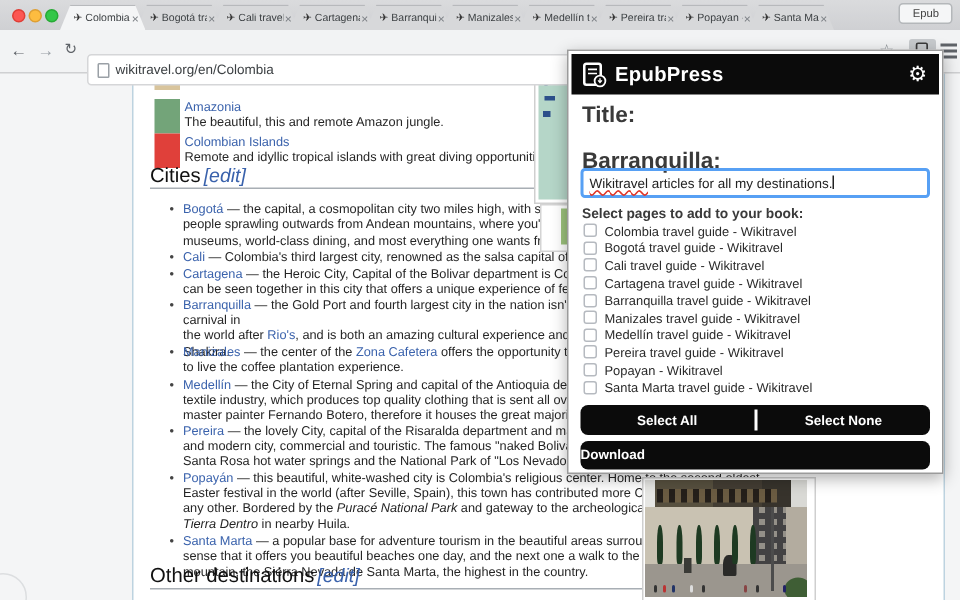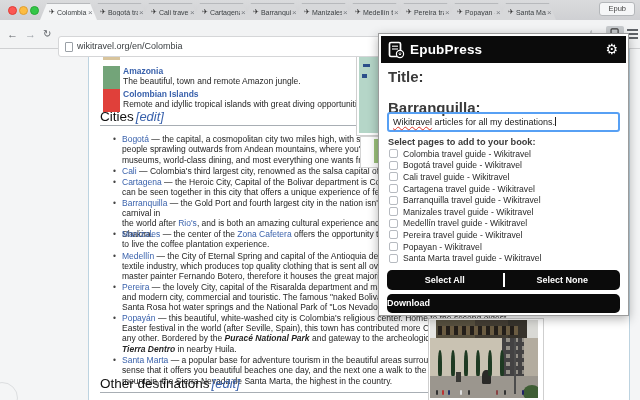--- a/index.html
+++ b/index.html
@@ -41,22 +41,22 @@
   #menu-ico{position:absolute;right:2px;top:9px;width:11px;}
   #menu-ico div{height:2px;background:#5f6368;margin-bottom:2px;}
   
   #page{position:absolute;left:0;top:48px;width:640px;height:352px;background:#f4f5f6;z-index:1;}
   #content{position:absolute;left:88px;top:0;width:540px;height:352px;background:#fff;
     border-left:1px solid #bdd3e0;border-right:1px solid #bdd3e0;}
   #watermark{position:absolute;left:-14px;top:334px;width:30px;height:30px;border-radius:50%;
     border:1px solid #dcdee0;}
   .swatch{position:absolute;left:103px;width:17px;}
   .rtext{position:absolute;left:123px;font-size:8.5px;line-height:10.3px;color:#252525;width:330px;}
-  .rname{font-weight:bold;color:#3a62ac;text-align:right;}
-  .lnk{color:#3a62ac;} .it{font-style:italic;font-weight:bold;}
+  .rname{font-weight:normal;color:#3a62ac;text-align:right;}
+  .lnk{color:#3a62ac;} .it{font-style:italic;}
   .h2{position:absolute;left:100px;width:508px;border-bottom:1px solid #a8aeb4;
     font-size:13.5px;color:#111;height:16px;}
   .h2 .edit{font-size:13px;color:#3a62ac;margin-left:2px;font-style:italic;}
   .city{position:absolute;left:112px;width:512px;padding-left:10px;box-sizing:border-box;
     font-size:8.5px;line-height:10.4px;color:#252525;}
   .city:before{content:"•";position:absolute;left:1px;top:0;color:#444;}
   
   #map-thumb{position:absolute;left:356px;top:-15px;width:24px;height:97px;background:#fff;
     border:1px solid #cfcfcf;padding:2px;}
   #map-thumb .m{width:100%;height:100%;background:#b5d6c8;position:relative;overflow:hidden;}
@@ -197,21 +197,21 @@
     </div>
 </div>
 
 <div id="page">
   <div id="content"></div>
   <div id="watermark"></div>
   <div id="regions">
       <div class="swatch" style="top: -14px; height: 26px; background: rgb(216, 196, 156);"></div>
       <div class="rtext" style="top: -14px;"><span>The place where Colombia meets the Pacific brings tropical forests of the</span><br><span>Chocó, the uniqueness of the Pacific Marine life, Colombia's best party city and</span><br></div>
       <div class="swatch" style="top: 18px; height: 23px; background: rgb(115, 164, 121);"></div>
-      <div class="rtext" style="top: 18px;"><span class="rname">Amazonia</span><br><span>The beautiful, town and remote Amazon jungle.</span></div>
+      <div class="rtext" style="top: 18px;"><span class="rname">Amazonia</span><br><span>The beautiful, this and remote Amazon jungle.</span></div>
       <div class="swatch" style="top: 41px; height: 23px; background: rgb(224, 64, 58);"></div>
       <div class="rtext" style="top: 41px;"><span class="rname">Colombian Islands</span><br><span>Remote and idyllic tropical islands with great diving opportunities.</span></div>
     </div>
   <div class="h2" style="top:61px;">
     <span>Cities</span><span class="edit">[edit]</span>
   </div>
   <div id="cities">
       <div class="city" style="top: 86px;"><span class="lnk">Bogotá</span><span> — the capital, a cosmopolitan city two miles high, with some twelve million</span><br><span>people sprawling outwards from Andean mountains, where you'll find excellent</span><br><span>museums, world-class dining, and most everything one wants from a big city.</span></div>
       <div class="city" style="top: 117.5px;"><span class="lnk">Cali</span><span> — Colombia's third largest city, renowned as the salsa capital of </span><span class="lnk">Latin America</span><span>.</span></div>
       <div class="city" style="top: 128.5px;"><span class="lnk">Cartagena</span><span> — the Heroic City, Capital of the Bolivar department is Colombia's tourist city par excellence. History and modernity</span><br><span>can be seen together in this city that offers a unique experience of festivals, historic attractions and beautiful beaches.</span></div>

